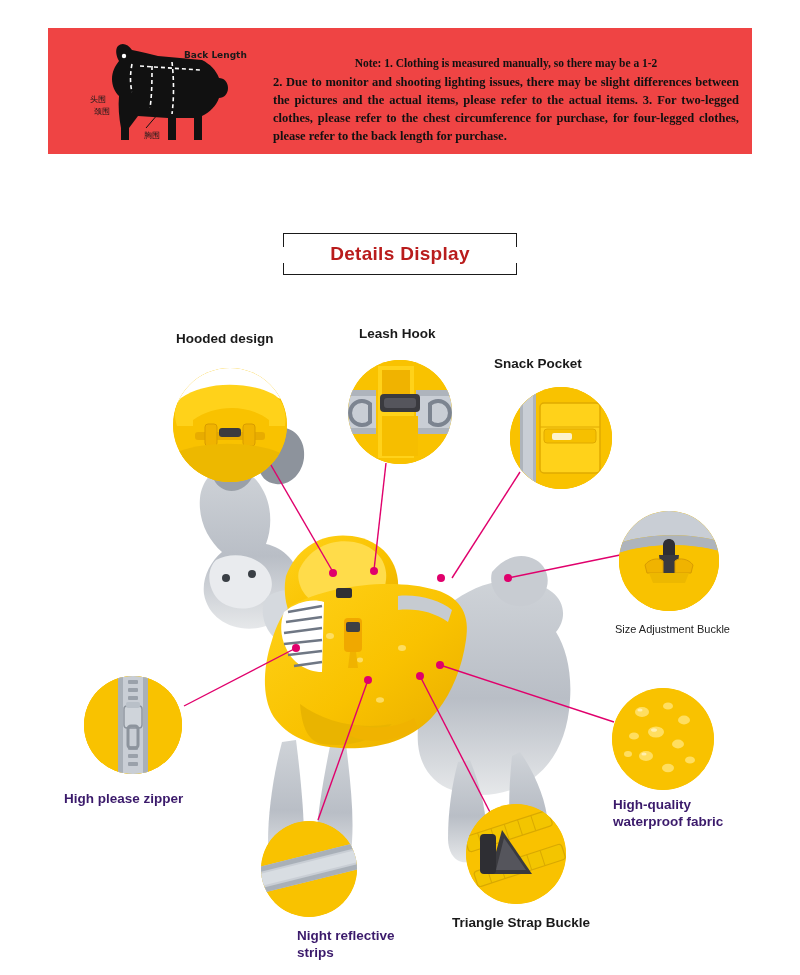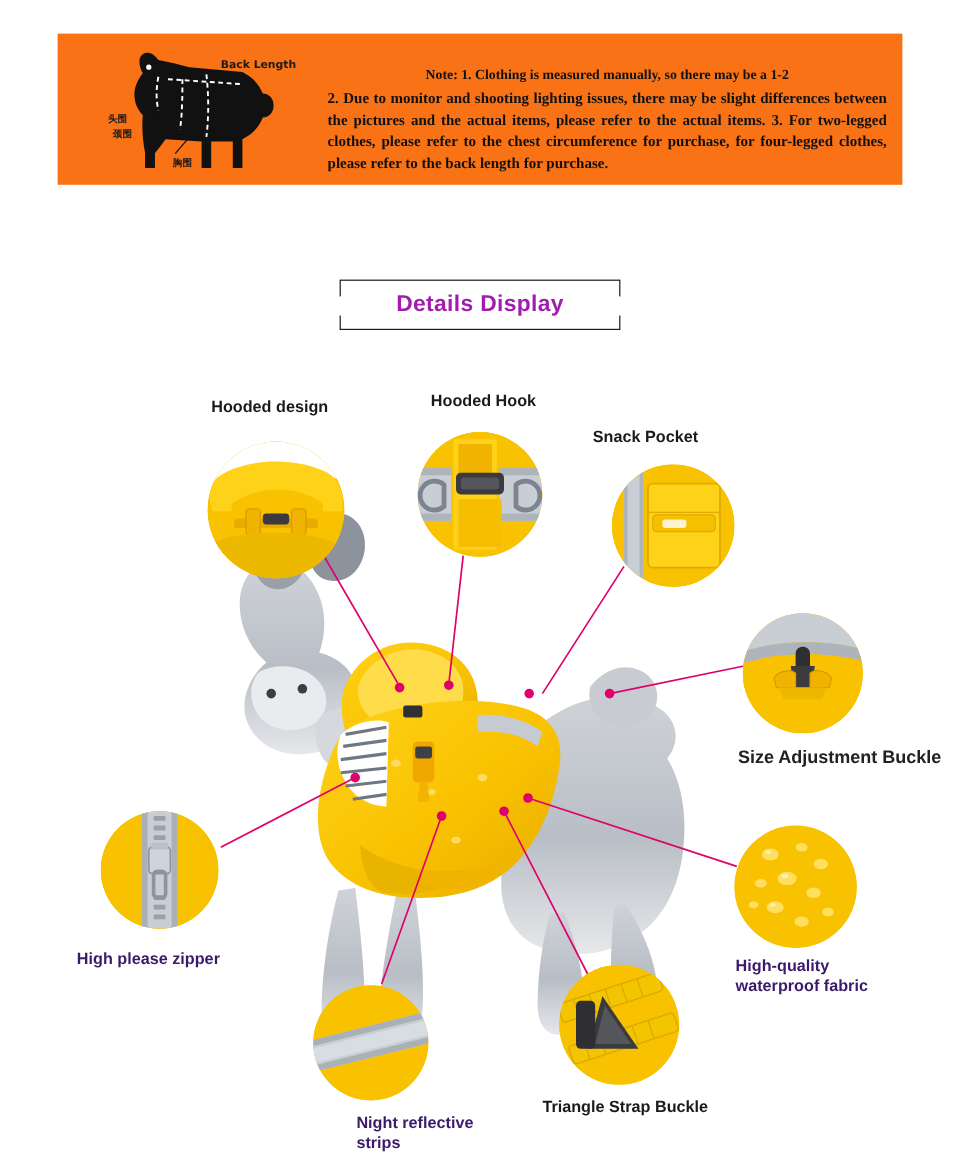--- a/index.html
+++ b/index.html
@@ -15,38 +15,37 @@
     overflow: hidden;
   }
 
   
   .note-banner {
     position: absolute;
     left: 48px;
     top: 28px;
     width: 704px;
     height: 126px;
-    background: #f97316;
+    background: #ef4444;
     box-sizing: border-box;
   }
   .dog-diagram {
     position: absolute;
     left: 40px;
     top: 8px;
     width: 180px;
     height: 112px;
   }
   .dog-diagram svg { display: block; }
   .diagram-label {
     position: absolute;
     font-size: 8px;
     color: #1a1a1a;
     font-family: "DejaVu Sans", sans-serif;
     white-space: nowrap;
-    font-weight: bold;
   }
   .note-text {
     position: absolute;
     left: 225px;
     top: 12px;
     width: 466px;
     font-size: 12.5px;
     font-weight: bold;
     line-height: 1.45;
     color: #111111;
@@ -80,21 +79,21 @@
     border: 1.5px solid #1a1a1a;
     box-sizing: border-box;
   }
   .title-box .title-text {
     position: absolute;
     left: 0; right: 0;
     top: 9px;
     text-align: center;
     font-size: 19px;
     font-weight: bold;
-    color: #a21caf;
+    color: #b91c1c;
     letter-spacing: 0.3px;
   }
   .title-mask-l {
     position: absolute;
     left: 270px;
     top: 247px;
     width: 26px;
     height: 16px;
     background: #ffffff;
   }
@@ -120,22 +119,22 @@
   .callout-label {
     position: absolute;
     font-size: 13.5px;
     font-weight: bold;
     color: #1a1a1a;
     line-height: 1.25;
     white-space: pre-line;
   }
   .callout-label.purple { color: #3b1a6b; }
   .callout-label.small {
-    font-size: 15px;
-    font-weight: bold;
+    font-size: 11px;
+    font-weight: normal;
     color: #222222;
   }
 
   
   .detail-circle {
     position: absolute;
     border-radius: 50%;
     overflow: hidden;
     background: #f8c200;
   }
@@ -356,21 +355,21 @@
     <rect x="28" y="0" width="40" height="104" fill="#f9c200"></rect>
     <rect x="30" y="6" width="36" height="92" fill="#ffd21a"></rect>
     <path d="M34 10 L62 10 L62 40 L34 40 Z" fill="#f0b300"></path>
     <rect x="32" y="34" width="40" height="18" rx="4" fill="#3a3a3f"></rect>
     <rect x="36" y="38" width="32" height="10" rx="3" fill="#55555c"></rect>
     <path d="M22 44 A12 12 0 1 0 22 62 Z" fill="none" stroke="#7c8490" stroke-width="4"></path>
     <path d="M82 44 A12 12 0 1 1 82 62 Z" fill="none" stroke="#7c8490" stroke-width="4"></path>
     <rect x="34" y="56" width="36" height="40" fill="#f6be00"></rect>
   </svg>
 </div>
-<div class="callout-label" style="left:359px; top:326px;">Hooded Hook</div>
+<div class="callout-label" style="left:359px; top:326px;">Leash Hook</div>
 
 <div class="detail-circle" style="left:510px; top:387px; width:102px; height:102px;">
   <svg width="102" height="102" viewBox="0 0 102 102">
     <circle cx="51" cy="51" r="51" fill="#f9c200"></circle>
     <rect x="0" y="0" width="102" height="102" fill="#f9c200"></rect>
     <rect x="10" y="0" width="16" height="102" fill="#c9ced5"></rect>
     <rect x="10" y="0" width="3" height="102" fill="#aeb4bc"></rect>
     <rect x="23" y="0" width="3" height="102" fill="#aeb4bc"></rect>
     <rect x="30" y="16" width="60" height="70" rx="4" fill="#ffd21a" stroke="#e0aa00" stroke-width="1.5"></rect>
     <rect x="34" y="42" width="52" height="14" rx="3" fill="#f6c000" stroke="#e0aa00" stroke-width="1"></rect>

